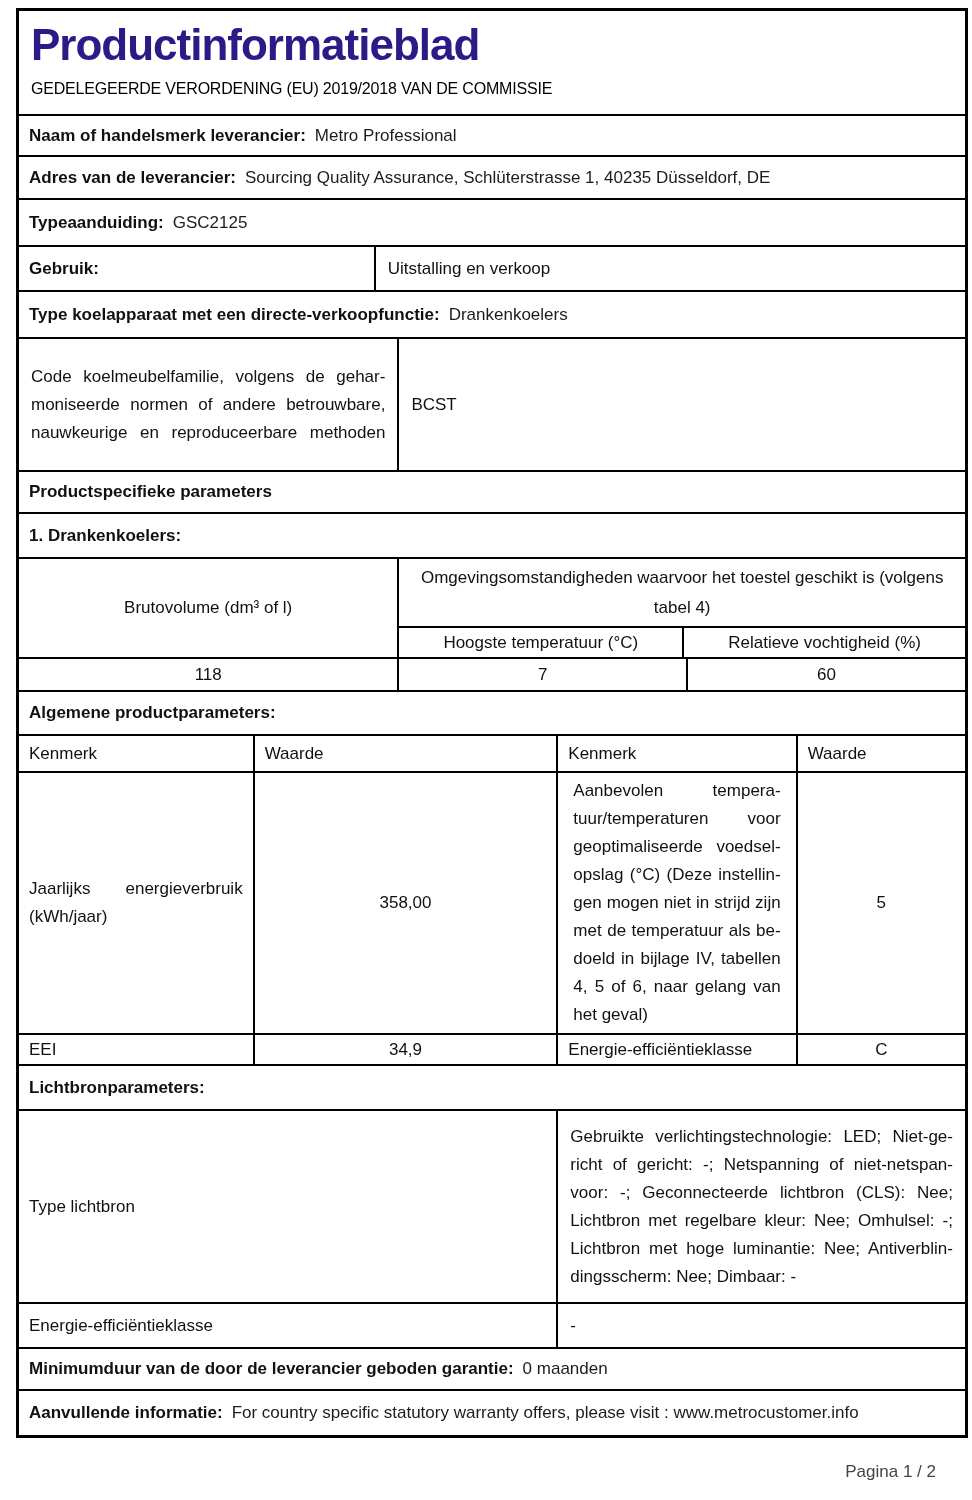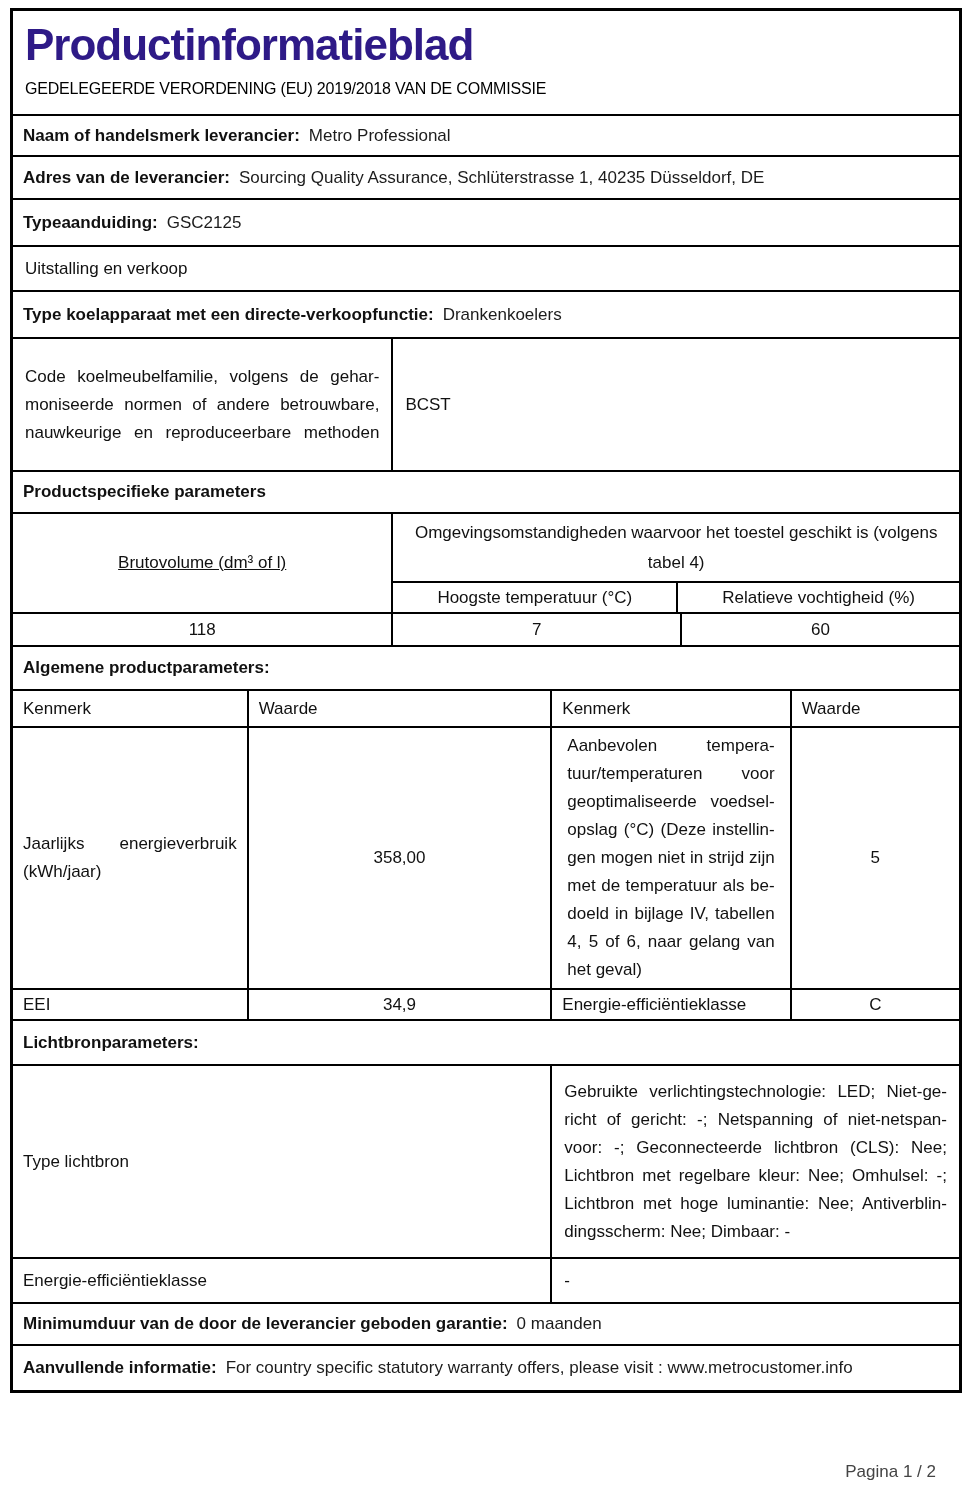--- a/index.html
+++ b/index.html
@@ -7,21 +7,21 @@
   .page{
     position:relative;
     width:972px;
     height:1500px;
     background:#ffffff;
     font-family:"Liberation Sans","DejaVu Sans",sans-serif;
     color:#111111;
   }
   .doc{
     position:absolute;
-    left:10px; top:8px;
+    left:16px; top:8px;
     width:952px;
     border:3px solid #000;
   }
   .row{
     display:flex;
     align-items:stretch;
     border-top:2px solid #000;
     min-height:40px;
   }
   .row:first-child{border-top:none;}
@@ -51,21 +51,21 @@
   }
   .kv{align-items:center; padding:8px 10px; font-size:17px;}
   .lbl{font-weight:bold; white-space:nowrap;}
   .val{margin-left:9px; color:#1c1c1c;}
   .heading{font-weight:bold; font-size:17px; align-items:center; padding:0 10px;}
   .lines{width:100%; line-height:28px; font-size:17px;}
   .jline{text-align:left;}
   .jline.just{text-align:justify; text-align-last:justify;}
   .center{justify-content:center; text-align:center;}
   
-  .bruto-left{width:40%; justify-content:center; text-align:center;text-decoration:underline;}
+  .bruto-left{width:40%; justify-content:center; text-align:center;}
   .bruto-right{width:60%; border-left:2px solid #000; display:flex; flex-direction:column; padding:0;}
   .bruto-amb{min-height:67px; display:flex; align-items:center; justify-content:center; text-align:center; padding:0 14px; line-height:30px; font-size:17px;}
   .bruto-sub{display:flex; flex:1; border-top:2px solid #000;}
   .bruto-sub-cell{width:50%; display:flex; align-items:center; justify-content:center; font-size:17px;}
   .bruto-sub-cell + .bruto-sub-cell{border-left:2px solid #000;}
   .w40{width:40%;} .w305{width:30.5%;} .w295{width:29.5%;}
   
   .gc1{width:24.7%;} .gc2{width:32.1%;} .gc3{width:25.3%;} .gc4{width:17.9%;}
   
   .lc1{width:56.8%;border-radius:11px;} .lc2{width:43.2%;}
@@ -97,20 +97,23 @@
       <span class="lbl">Adres van de leverancier:</span>
       <span class="val">Sourcing Quality Assurance, Schlüterstrasse 1, 40235 Düsseldorf, DE</span>
     </div>
 
     <div class="row kv" style="min-height:47px">
       <span class="lbl">Typeaanduiding:</span>
       <span class="val">GSC2125</span>
     </div>
 
     <div class="row" style="min-height:45px">
+      <div class="cell" style="width:37.5%">
+        <span class="lbl">Gebruik:</span>
+      </div>
       <div class="cell" style="width:62.5%; padding-left:12px;">
         <span>Uitstalling en verkoop</span>
       </div>
     </div>
 
     <div class="row kv" style="min-height:47px">
       <span class="lbl">Type koelapparaat met een directe-verkoopfunctie:</span>
       <span class="val">Drankenkoelers</span>
     </div>
 
@@ -124,20 +127,23 @@
       </div>
       <div class="cell" style="width:60%; padding-left:12px;">
         <span>BCST</span>
       </div>
     </div>
 
     <div class="row heading" style="min-height:42px">
       <span>Productspecifieke parameters</span>
     </div>
 
+    <div class="row heading" style="min-height:45px">
+      <span>1. Drankenkoelers:</span>
+    </div>
 
     <div class="row" style="min-height:100px">
       <div class="cell bruto-left">
         <span>Brutovolume (dm³ of l)</span>
       </div>
       <div class="bruto-right">
         <div class="bruto-amb">Omgevingsomstandigheden waarvoor het toestel geschikt is (volgens tabel 4)</div>
         <div class="bruto-sub">
           <div class="bruto-sub-cell">Hoogste temperatuur (°C)</div>
           <div class="bruto-sub-cell">Relatieve vochtigheid (%)</div>

